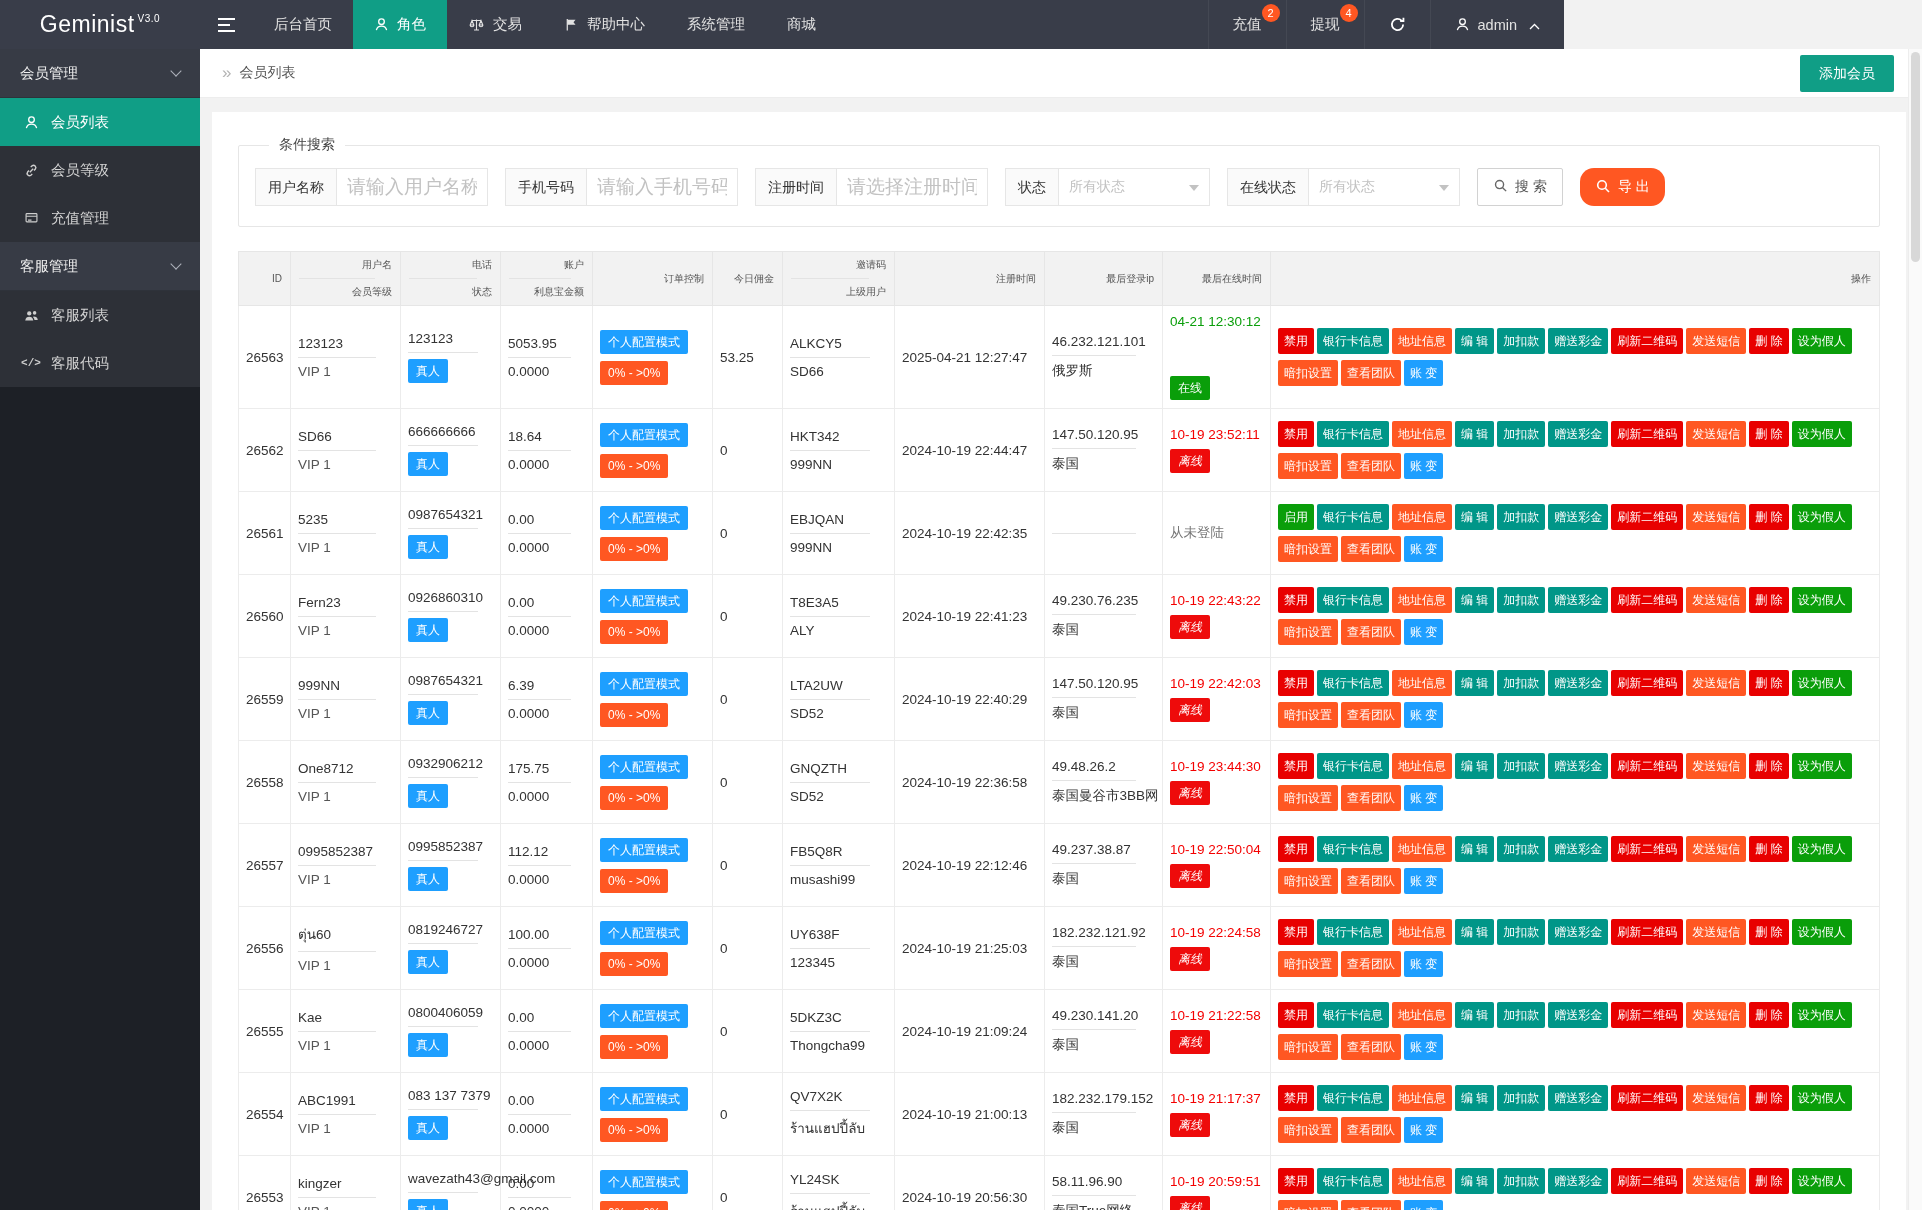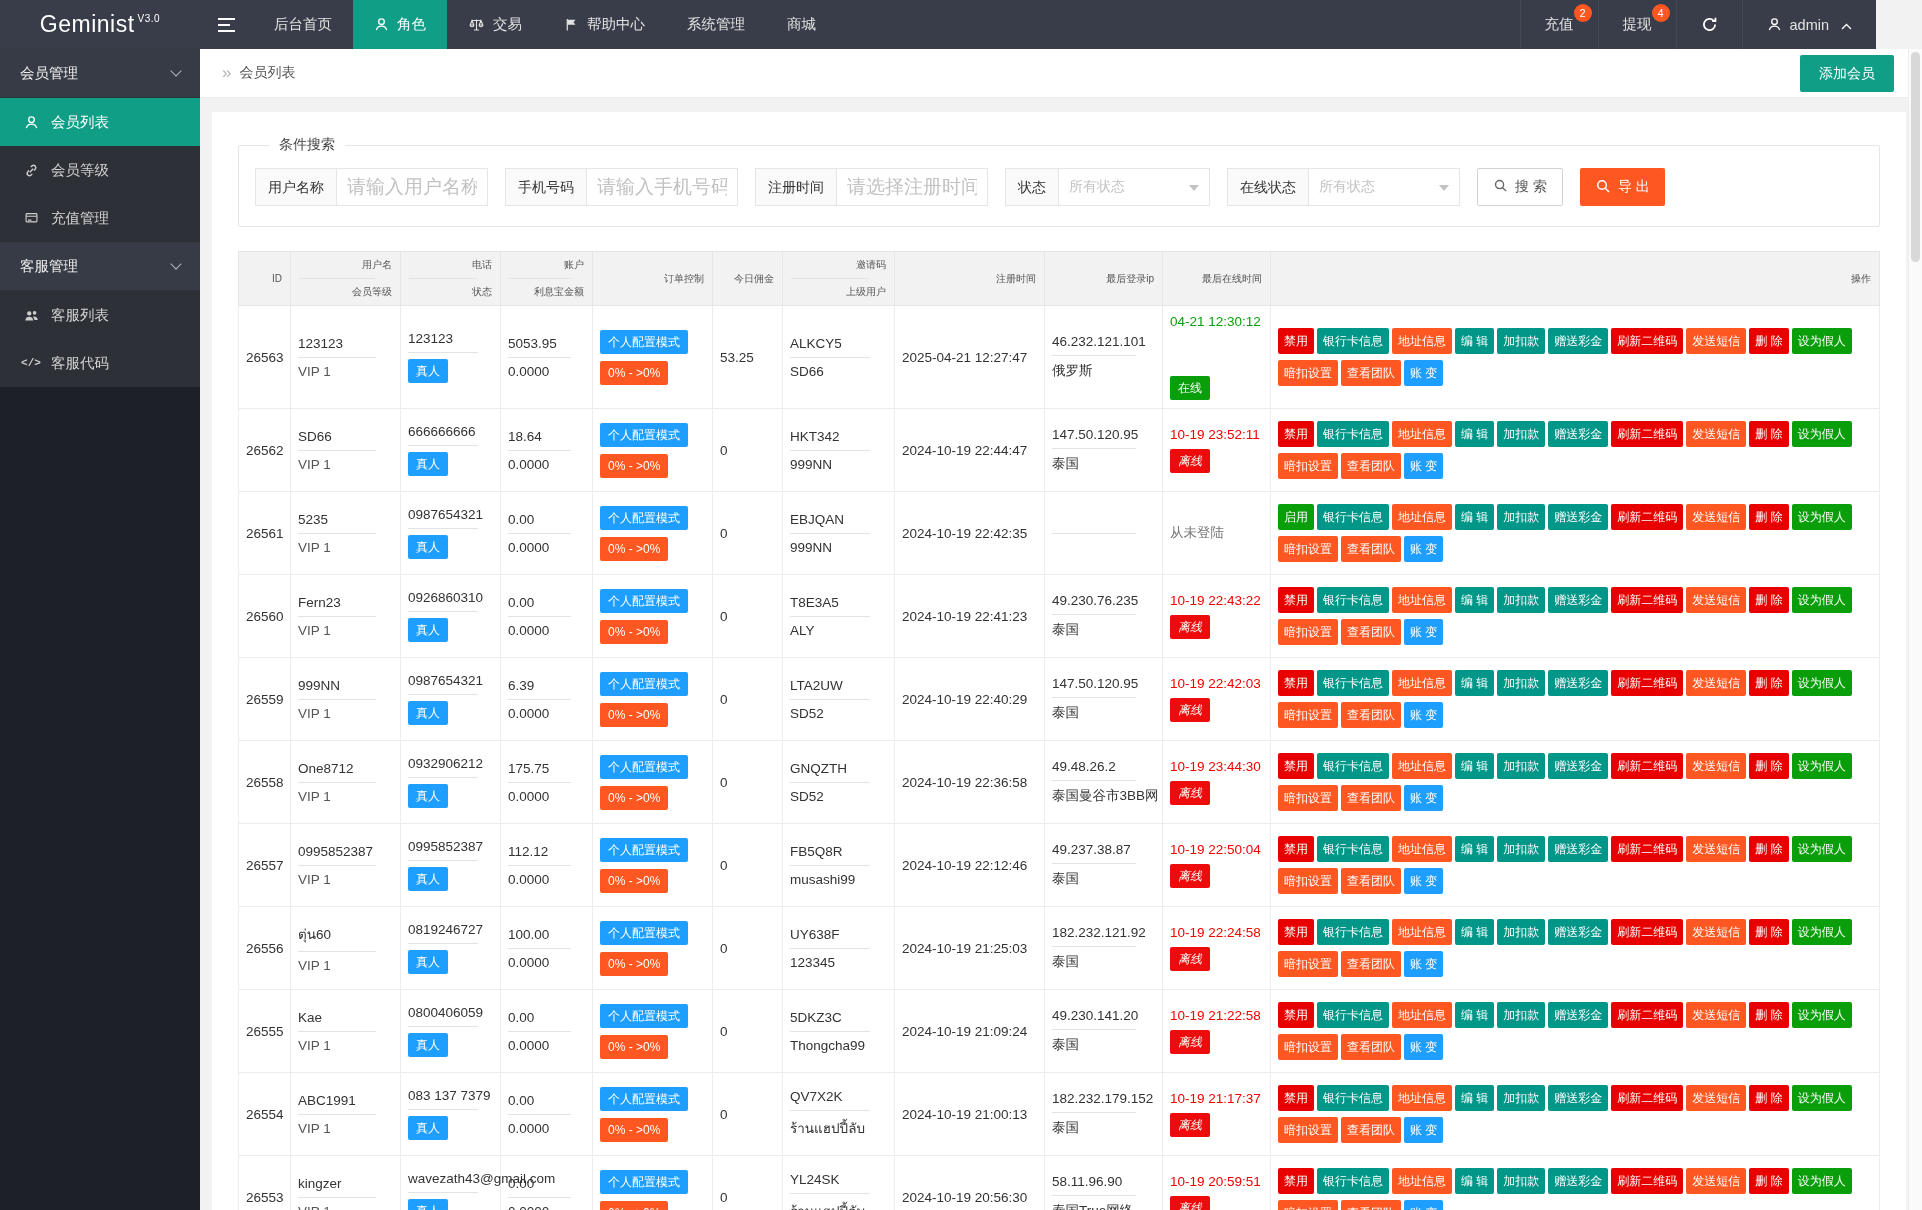--- a/index.html
+++ b/index.html
@@ -1,20 +1,20 @@
 <!DOCTYPE html>
 <html><head>
 <meta charset="utf-8">
 <style>
   * { box-sizing: border-box; margin:0; padding:0; }
   html,body { width:1922px; height:1210px; overflow:hidden; }
   body { font-family:"Liberation Sans","DejaVu Sans",sans-serif; background:#f2f2f2; position:relative; }
 
   
-  .navbar { position:absolute; top:0; left:0; width:1876px; height:49px; background:#393D49; display:flex; align-items:stretch; z-index:30; }
+  .navbar { position:absolute; top:0; left:0; width:1564px; height:49px; background:#393D49; display:flex; align-items:stretch; z-index:30; }
   .logo { width:200px; display:flex; align-items:center; justify-content:center; color:#fff; font-size:23px; letter-spacing:.5px; }
   .logo sup { font-size:10px; margin-left:3px; transform:translateY(-6px); }
   .nav-left { display:flex; align-items:stretch; }
   .nav-item { display:flex; align-items:center; gap:8px; padding:0 21px; color:#e2e2e2; font-size:14.5px; cursor:pointer; position:relative; }
   .nav-item .nicon { display:flex; align-items:center; color:#e2e2e2; }
   .nav-item.active { background:#109E86; color:#fff; }
   .nav-item.active .nicon { color:#fff; }
   .hamburger { display:flex; align-items:center; padding:0 18px; color:#fff; cursor:pointer; }
   .nav-right { margin-left:auto; display:flex; align-items:stretch; }
   .nav-right .nav-item { border-left:1px solid rgba(255,255,255,.06); padding:0 24px; }
@@ -44,21 +44,21 @@
   fieldset.search legend { margin-left:14px; padding:0 10px; color:#444; font-size:14px; }
   .filters { display:flex; align-items:center; gap:17px; }
   .fgroup { display:flex; align-items:center; }
   .flabel { background:#fafafa; border:1px solid #e6e6e6; border-right:none; padding:0 12px; height:38px; line-height:36px; font-size:14px; color:#333; white-space:nowrap; }
   .finput { border:1px solid #e6e6e6; height:38px; width:152px; padding:0 10px; font-size:19px; color:#333; outline:none; }
   .finput::placeholder { color:#c2c2c2; }
   .fselect { position:relative; width:152px; height:38px; border:1px solid #e6e6e6; display:flex; align-items:center; padding:0 10px; color:#c2c2c2; font-size:14px; background:#fff; cursor:pointer; }
   .fcaret { position:absolute; right:10px; top:16px; width:0; height:0; border-left:5px solid transparent; border-right:5px solid transparent; border-top:6px solid #c2c2c2; }
   .btn { height:38px; display:flex; align-items:center; gap:7px; padding:0 15px; font-size:14px; border-radius:2px; cursor:pointer; border:none; }
   .btn-search { background:#fff; border:1px solid #d2d2d2; color:#555; }
-  .btn-export { background:#FF5722; color:#fff; }
+  .btn-export { background:#FF5722; color:#fff;border-radius:14px; }
 
   
   .tbl-wrap { margin-top:24px; }
   table.members { width:100%; border-collapse:collapse; table-layout:fixed; }
   table.members th { background:#f2f2f2; border:1px solid #e6e6e6; height:54px; font-weight:400; font-size:10px; color:#555; padding:4px 8px; text-align:right; vertical-align:middle; }
   table.members td { border:1px solid #ececec; font-size:13.5px; color:#333; padding:8px 7px; height:69px; vertical-align:middle; text-align:left; }
   .hdiv, .cdiv { height:1px; background:#e3e3e3; margin:6px 0; width:82%; }
   .sub { color:#555; }
   .badge { display:inline-block; height:24px; line-height:24px; padding:0 8px; border-radius:2px; color:#fff; font-size:12px; white-space:nowrap; }
   .b-blue { background:#1E9FFF; }

